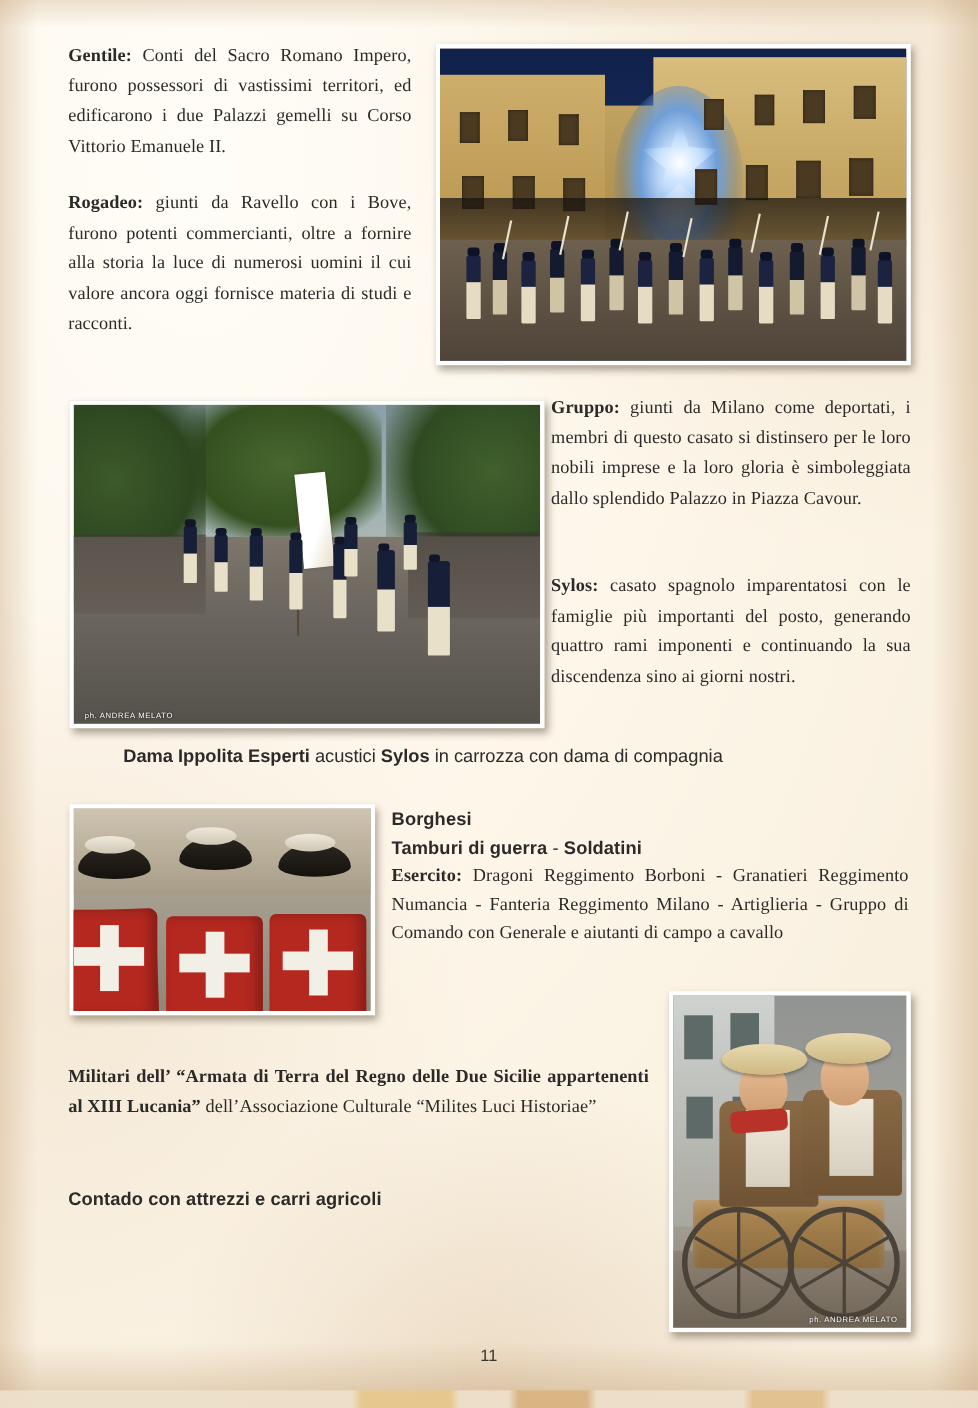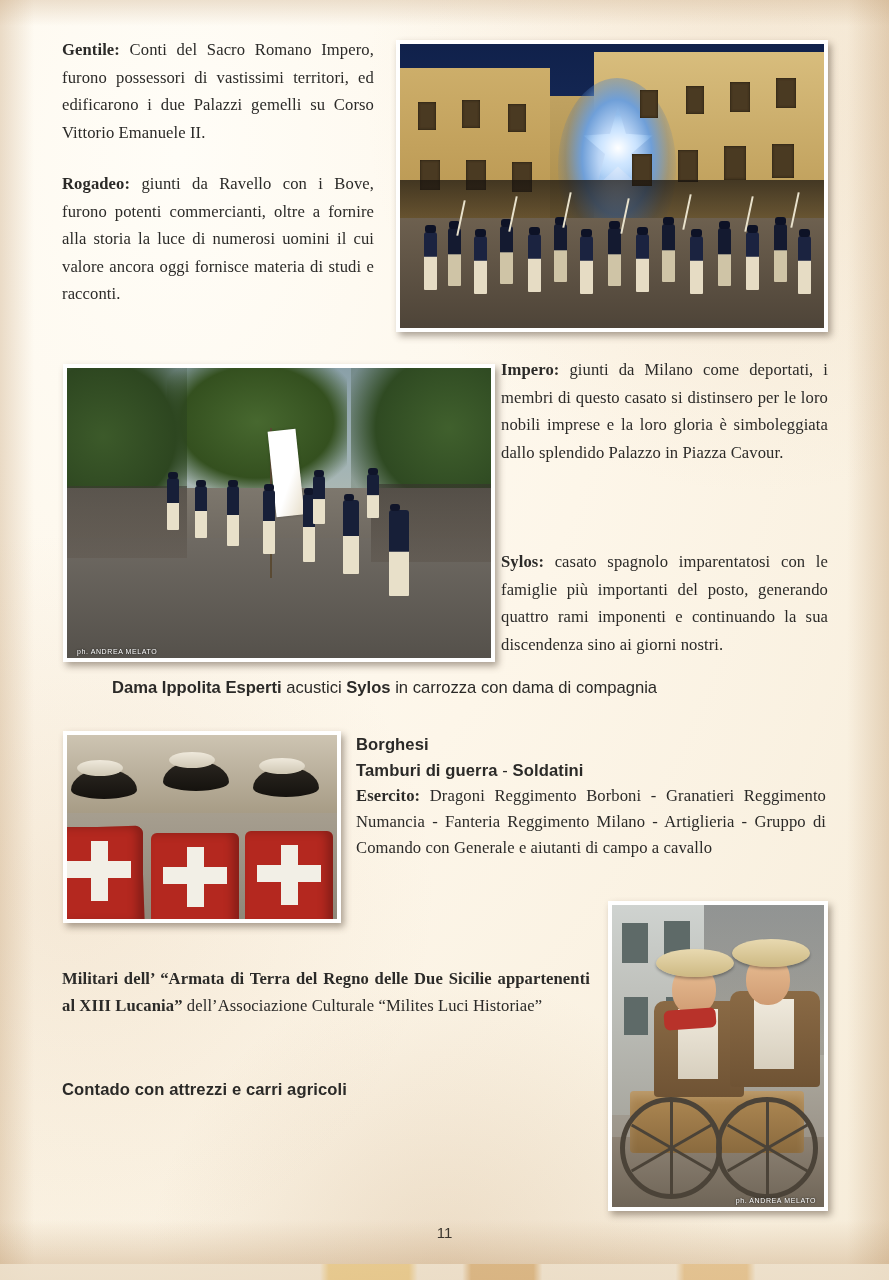--- a/index.html
+++ b/index.html
@@ -275,24 +275,24 @@
       <div class="sold" style="left:236px; bottom:96px; height:68px;"></div>
       <div class="sold" style="left:276px; bottom:84px; height:74px; width:16px;"></div>
       <div class="sold" style="left:322px; bottom:62px; height:86px; width:20px;"></div>
       <div class="sold" style="left:246px; bottom:134px; height:48px;"></div>
       <div class="sold" style="left:300px; bottom:140px; height:44px;"></div>
     </div>
     <div class="credit" style="left:10px;">ph. ANDREA MELATO</div>
   </div>
 
   <div class="txt just" style="left:501px; top:356px; width:327px;">
-    <b>Impero:</b><span> giunti da Milano come deportati, i membri di questo casato si distinsero per le loro nobili imprese e la loro gloria è simboleggiata dallo splendido Palazzo in Piazza Cavour.</span>
-  </div>
-
-  <div class="txt just" style="left:501px; top:518px; width:327px;margin-top:30px;">
+    <b>Gruppo:</b><span> giunti da Milano come deportati, i membri di questo casato si distinsero per le loro nobili imprese e la loro gloria è simboleggiata dallo splendido Palazzo in Piazza Cavour.</span>
+  </div>
+
+  <div class="txt just" style="left:501px; top:518px; width:327px;">
     <b>Sylos:</b><span> casato spagnolo imparentatosi con le famiglie più importanti del posto, generando quattro rami imponenti e continuando la sua discendenza sino ai giorni nostri.</span>
   </div>
 
   <div class="caption-line" style="left:112px; top:678px; width:700px;">
     <b>Dama Ippolita Esperti</b><span> acustici </span><b>Sylos</b><span> in carrozza con dama di compagnia</span>
   </div>
 
   <div class="photo p3" style="left:63px; top:731px; width:270px; height:184px;">
     <div class="inner">
       <div class="bg"></div>

